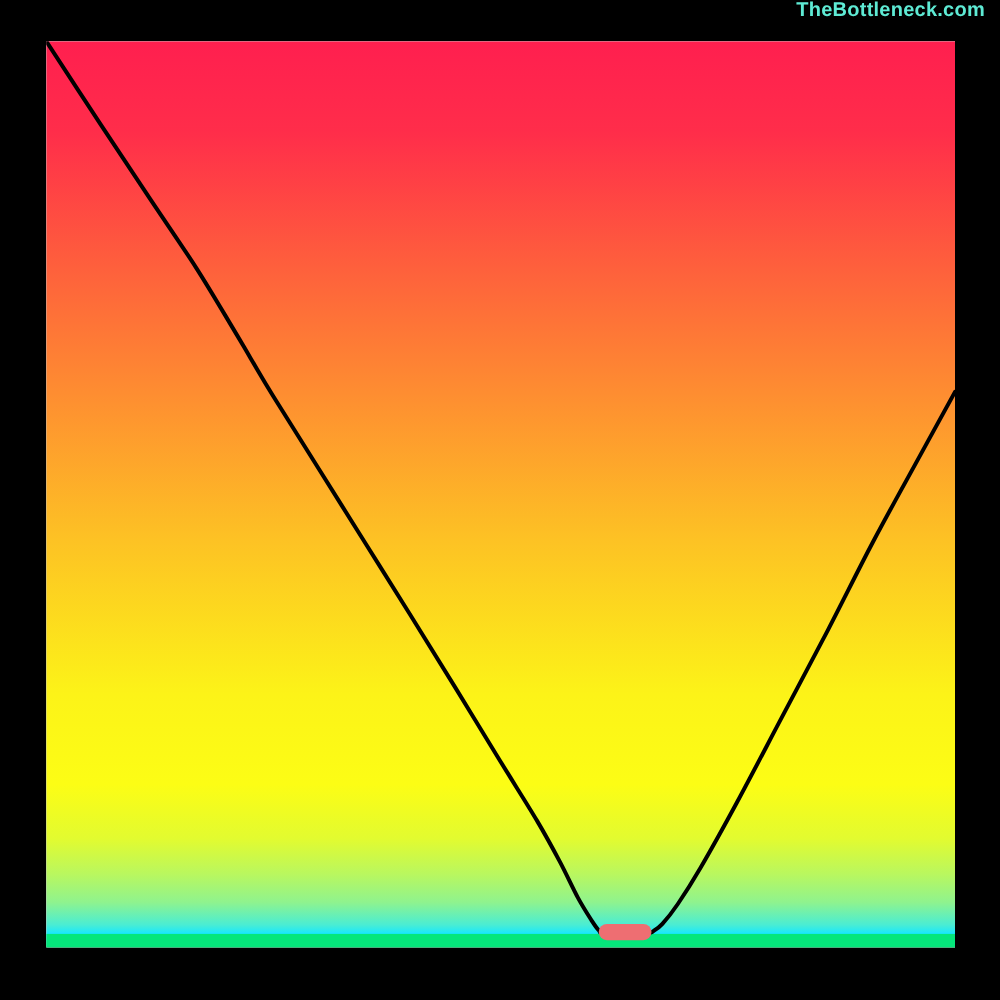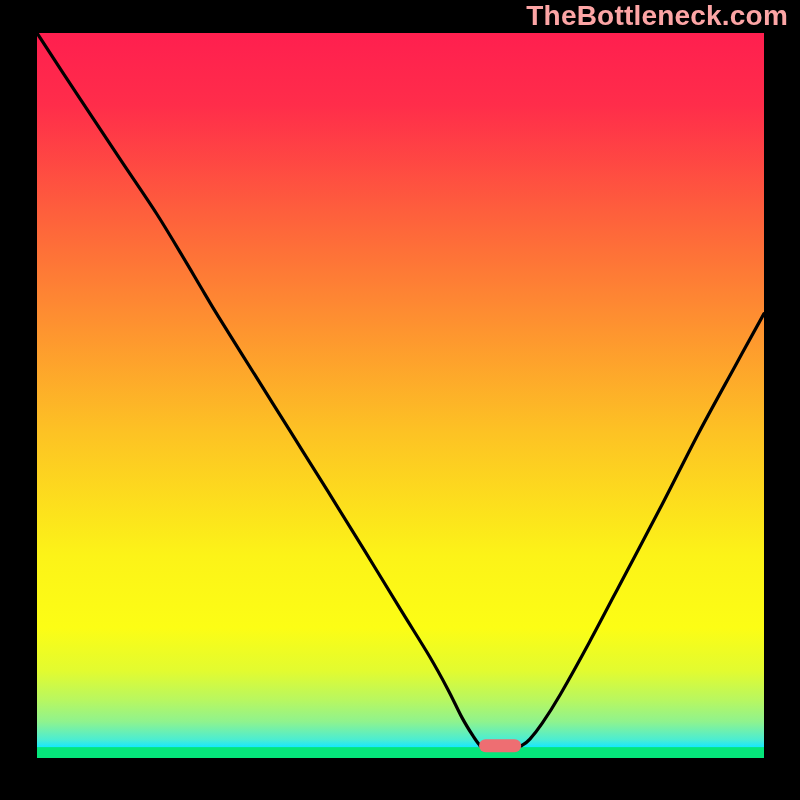--- a/index.html
+++ b/index.html
@@ -20,23 +20,23 @@
   }
   .plot-area {
     position: absolute;
     background: #fff;
   }
   .watermark {
     position: absolute;
     top: 0;
     right: 12px;
     font-family: Arial, Helvetica, sans-serif;
-    font-size: 28px;
+    font-size: 16px;
     font-weight: 600;
-    color: #fca5a5;
+    color: #5eead4;
     letter-spacing: 0.2px;
     user-select: none;
   }
 </style>
 </head>
 <body>
 
 <div class="frame">
 
   <svg id="plot-svg" class="plot-area" xmlns="http://www.w3.org/2000/svg" width="727" height="725" viewBox="0 0 727 725" style="left: 37px; top: 33px;">

